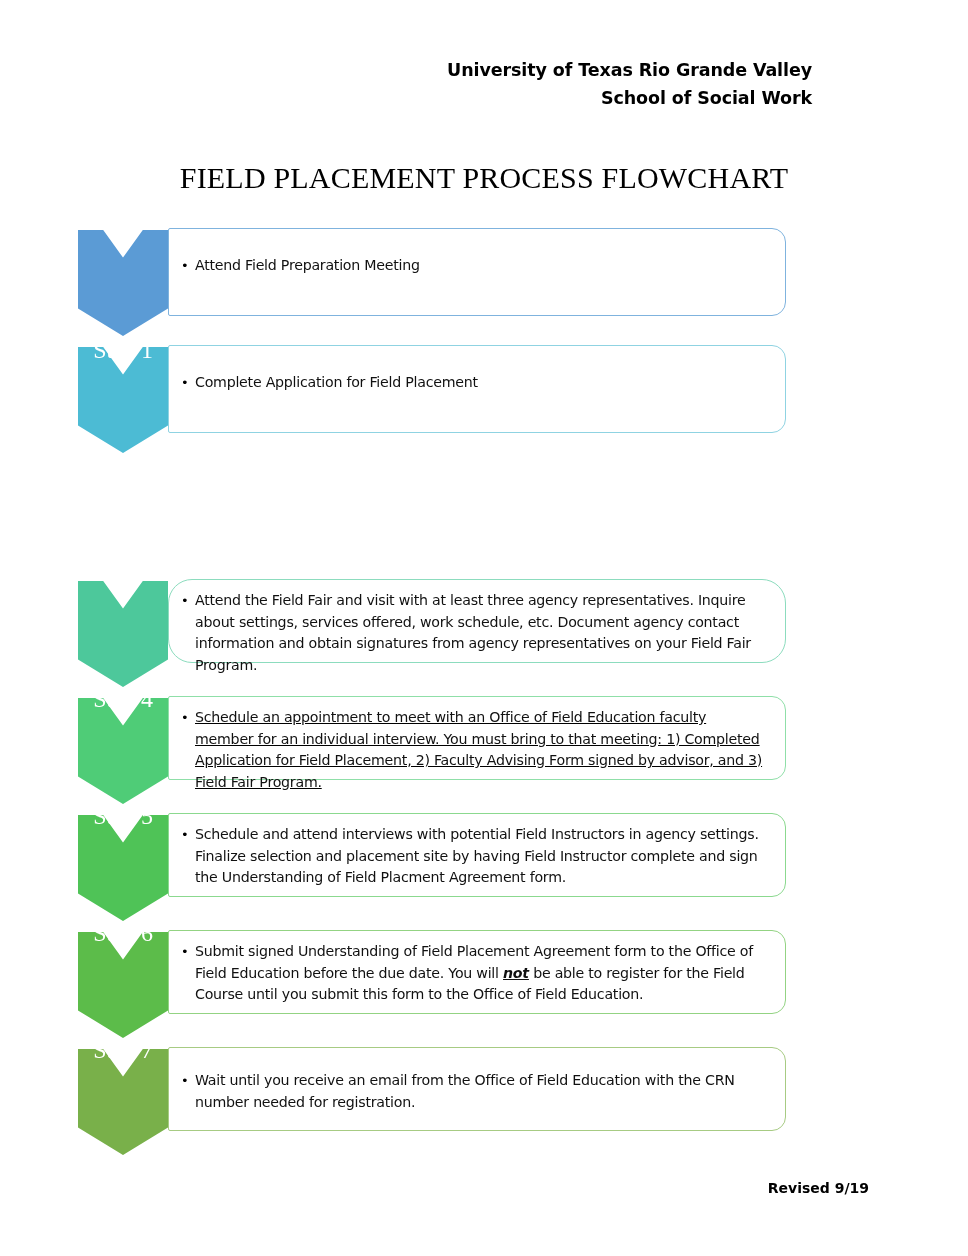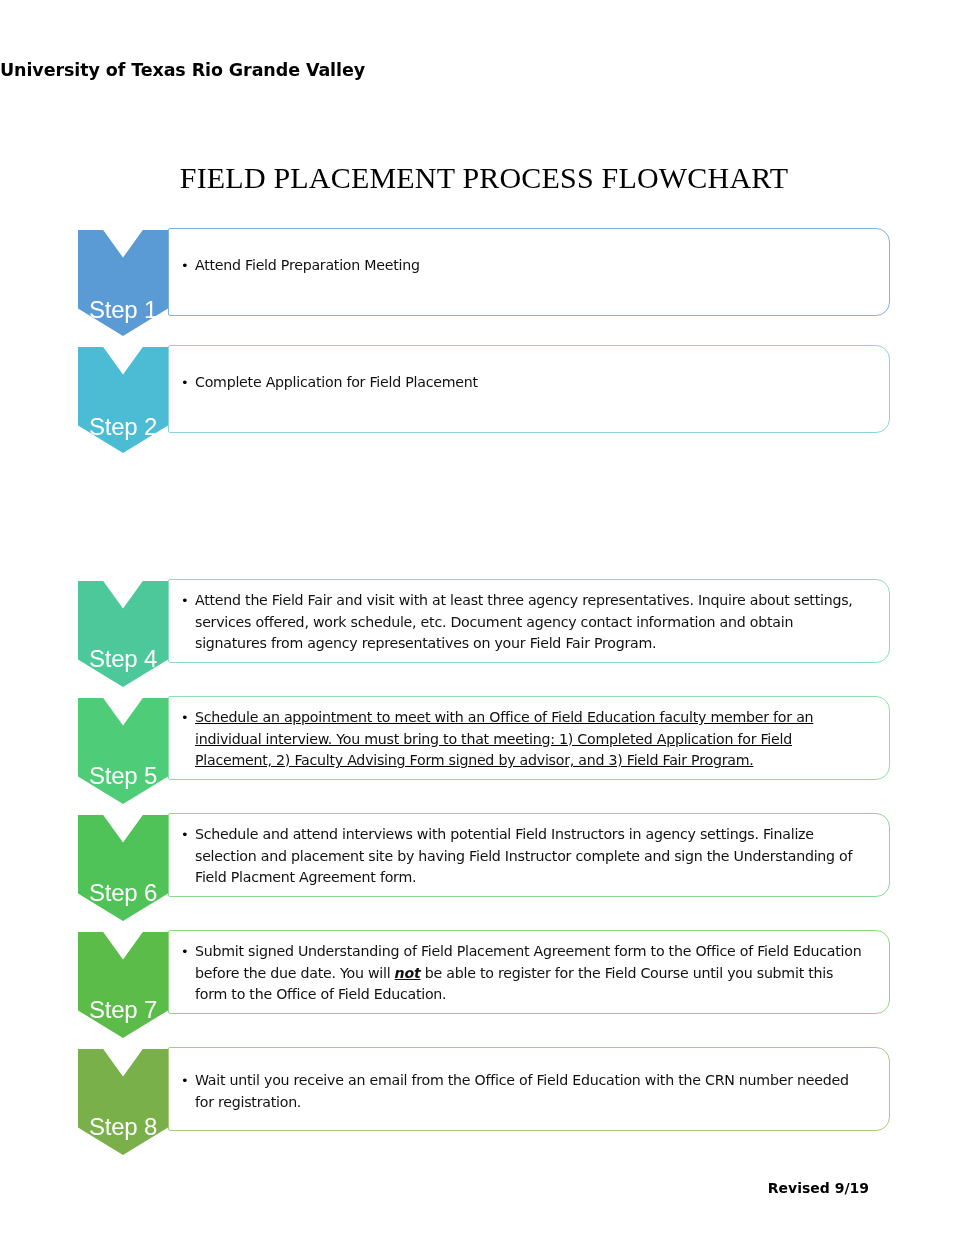--- a/index.html
+++ b/index.html
@@ -16,21 +16,21 @@
     color: #000000;
     overflow: hidden;
   }
 
   
   .header {
     position: absolute;
     top: 56px;
     left: 0;
     width: 812px;
-    text-align: left;
+    text-align: right;
   }
   .header-line {
     font-family: "DejaVu Sans", sans-serif;
     font-weight: bold;
     font-size: 17.5px;
     line-height: 28px;
     letter-spacing: -0.1px;
     color: #000;
   }
   .doc-title {
@@ -57,21 +57,21 @@
     position: relative;
     width: 968px;
   }
 
   
   .step-box {
     position: absolute;
     left: 168px;
     right: 0;
     top: 0;
-    width: 722px;
+    width: 618px;
     box-sizing: border-box;
     background: #ffffff;
     border: 1.4px solid #7FB3DE;
     border-radius: 2px 14px 14px 2px;
     z-index: 1;
   }
   .step-box-inner {
     padding: 0 22px 0 12px;
   }
   .bullet-list {
@@ -111,26 +111,27 @@
     width: 90px;
     z-index: 2;
     clip-path: polygon(0% 0%, 28% 0%, 50% 26%, 72% 0%, 100% 0%, 100% 74%, 50% 100%, 0% 74%);
   }
   .step-label {
     position: absolute;
     left: 78px;
     width: 90px;
     z-index: 3;
     text-align: center;
-    font-family: Liberation Sans, sans-serif;
+    font-family: Liberation Serif, serif;
     font-size: 24px;
     line-height: 24px;
     color: #ffffff;
     white-space: nowrap;
     letter-spacing: -0.2px;
+    margin-top: 40px;
   }
 
   
   .footer {
     position: absolute;
     top: 1180px;
     left: 0;
     width: 968px;
     padding-right: 110px;
     box-sizing: border-box;
@@ -140,20 +141,21 @@
     font-size: 14px;
     color: #000;
     margin-left: 11px;
   }
 </style>
 </head>
 <body>
 
 <div class="header">
   <div class="header-line">University of Texas Rio Grande Valley</div>
+  <div class="header-line">School of Social Work</div>
 </div>
 
 <div class="doc-title">FIELD PLACEMENT PROCESS FLOWCHART</div>
 
 <div class="flow" id="flow-container" style="height: 925px;">
     <div class="step" style="position: absolute; top: 0px; left: 0px; height: 106px;">
       <div class="step-arrow" style="height: 106px; background: rgb(91, 155, 213);"></div>
       <div class="step-box" style="height: 88px; border-color: rgb(127, 179, 222);">
         <div class="step-box-inner" style="padding-top: 26px;">
           <ul class="bullet-list">
@@ -169,21 +171,21 @@
         <div class="step-box-inner" style="padding-top: 26px;">
           <ul class="bullet-list">
             <li class="bullet-item">Complete Application for Field Placement</li>
           </ul>
         </div>
       </div>
       <div class="step-label" style="top: 70px;">Step 2</div>
     </div>
     <div class="step" style="position: absolute; top: 351px; left: 0px; height: 106px;">
       <div class="step-arrow" style="height: 106px; background: rgb(77, 200, 155);"></div>
-      <div class="step-box" style="height: 84px; border-color: rgb(140, 220, 190);">
+      <div class="step-box" style="height: 84px; border-color: rgb(140, 220, 190); border-radius: 24px;">
         <div class="step-box-inner" style="padding-top: 10px;">
           <ul class="bullet-list">
             <li class="bullet-item">Attend the Field Fair and visit with at least three agency representatives. Inquire about settings, services offered, work schedule, etc. Document agency contact information and obtain signatures from agency representatives on your Field Fair Program.</li>
           </ul>
         </div>
       </div>
       <div class="step-label" style="top: 68px;">Step 4</div>
     </div>
     <div class="step" style="position: absolute; top: 468px; left: 0px; height: 106px;">
       <div class="step-arrow" style="height: 106px; background: rgb(79, 204, 119);"></div>

